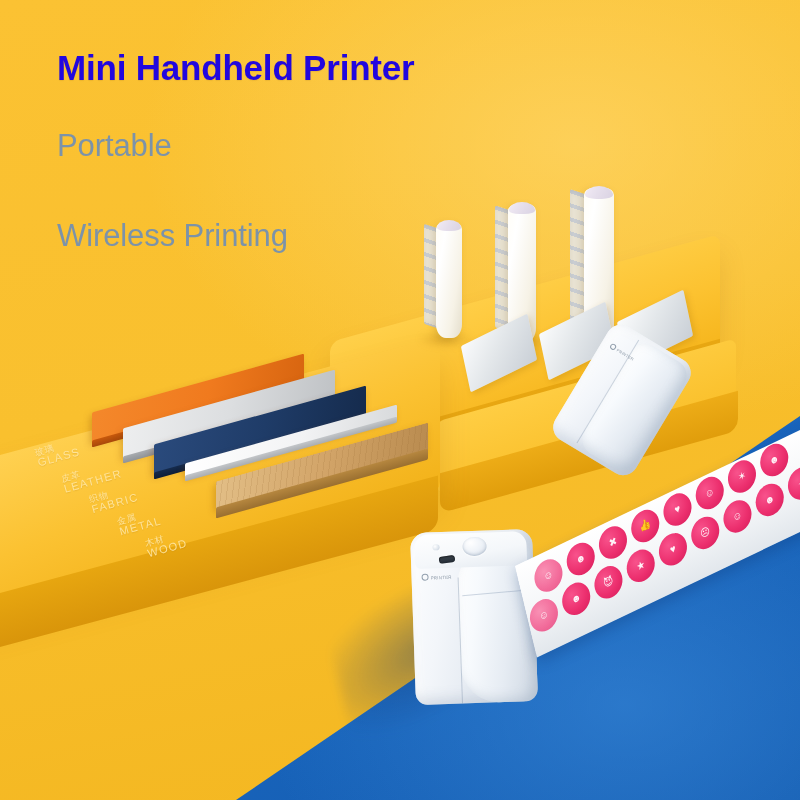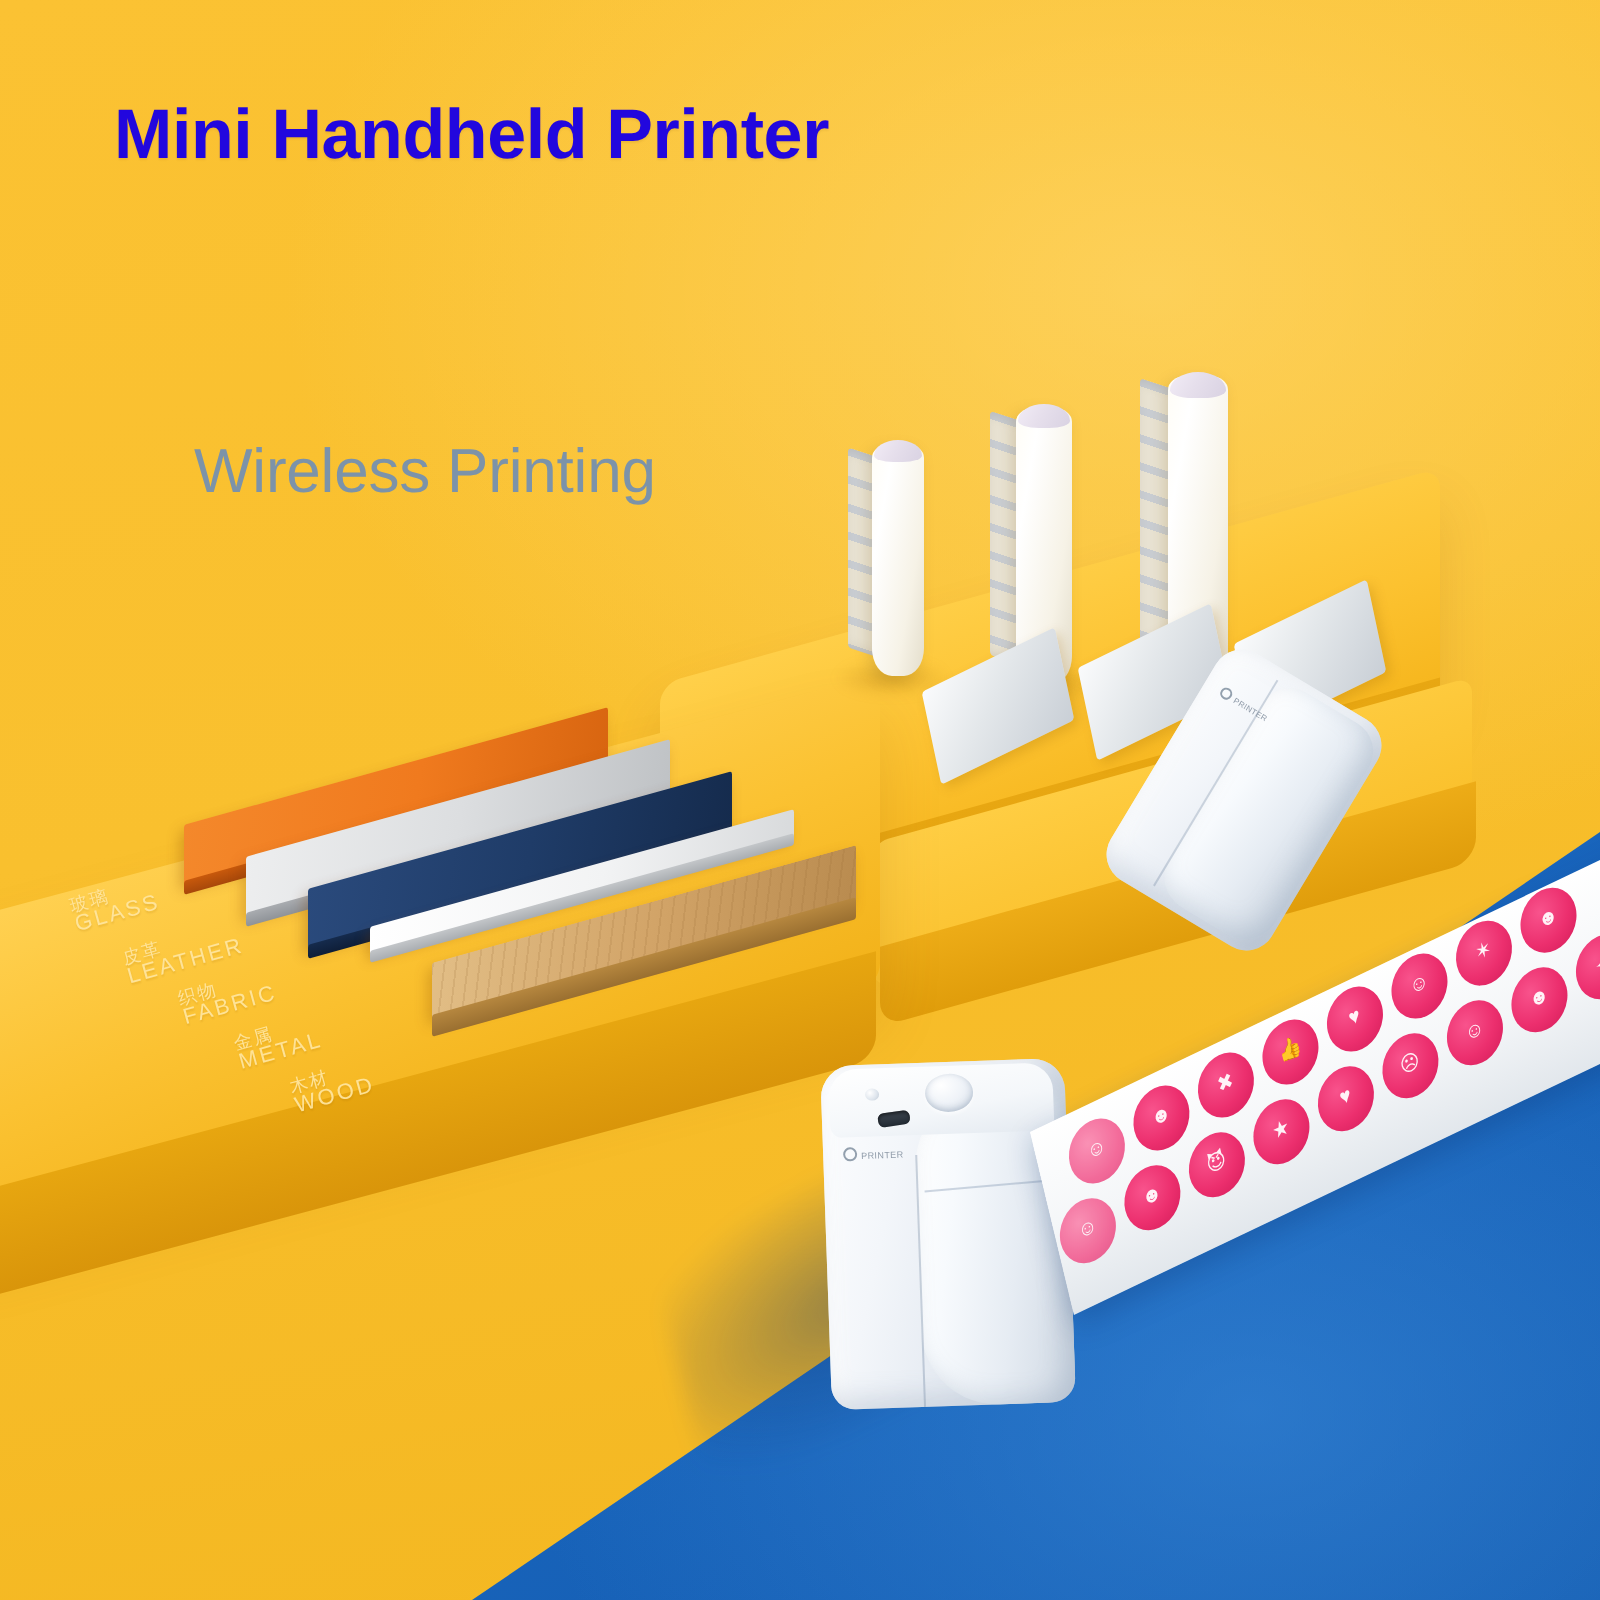--- a/index.html
+++ b/index.html
@@ -51,21 +51,21 @@
   }
   .sub {
     position: absolute; left: 57px;
     font-size: 31px; font-weight: 400;
     color: #7C93A9;
     white-space: nowrap;
     letter-spacing: -0.1px;
   }
   .sub-1 { top: 128px; }
   .sub-2 { top: 173px; }
-  .sub-3 { top: 218px; margin-left: 40px; }
+  .sub-3 { top: 218px; }
 
   
   .riser-back {
     position: absolute; left: 330px; top: 288px;
     width: 390px; height: 120px;
     background: linear-gradient(175deg, #FFD04A 0%, #FCC230 55%, #F5B41A 100%);
     border-radius: 10px 10px 14px 14px;
     transform: skewY(-15.5deg);
     box-shadow: 0 16px 26px rgba(150,90,0,0.16);
   }
@@ -376,15 +376,16 @@
     <div class="emo" style="left:52px;  top:7px;  width:30px; height:30px;">☻</div>
     <div class="emo" style="left:88px;  top:6px;  width:30px; height:30px;">✖</div>
     <div class="emo" style="left:124px; top:5px;  width:30px; height:30px;">👍</div>
     <div class="emo" style="left:160px; top:4px;  width:30px; height:30px;">♥</div>
     <div class="emo" style="left:196px; top:3px;  width:30px; height:30px;">☺</div>
     <div class="emo" style="left:232px; top:2px;  width:30px; height:30px;">✶</div>
     <div class="emo" style="left:268px; top:1px;  width:30px; height:30px;">☻</div>
   </div>
 
   <div class="headline">Mini Handheld Printer</div>
+  <div class="sub sub-1">Portable</div>
   <div class="sub sub-3">Wireless Printing</div>
 
 </div>
 
 </body></html>

